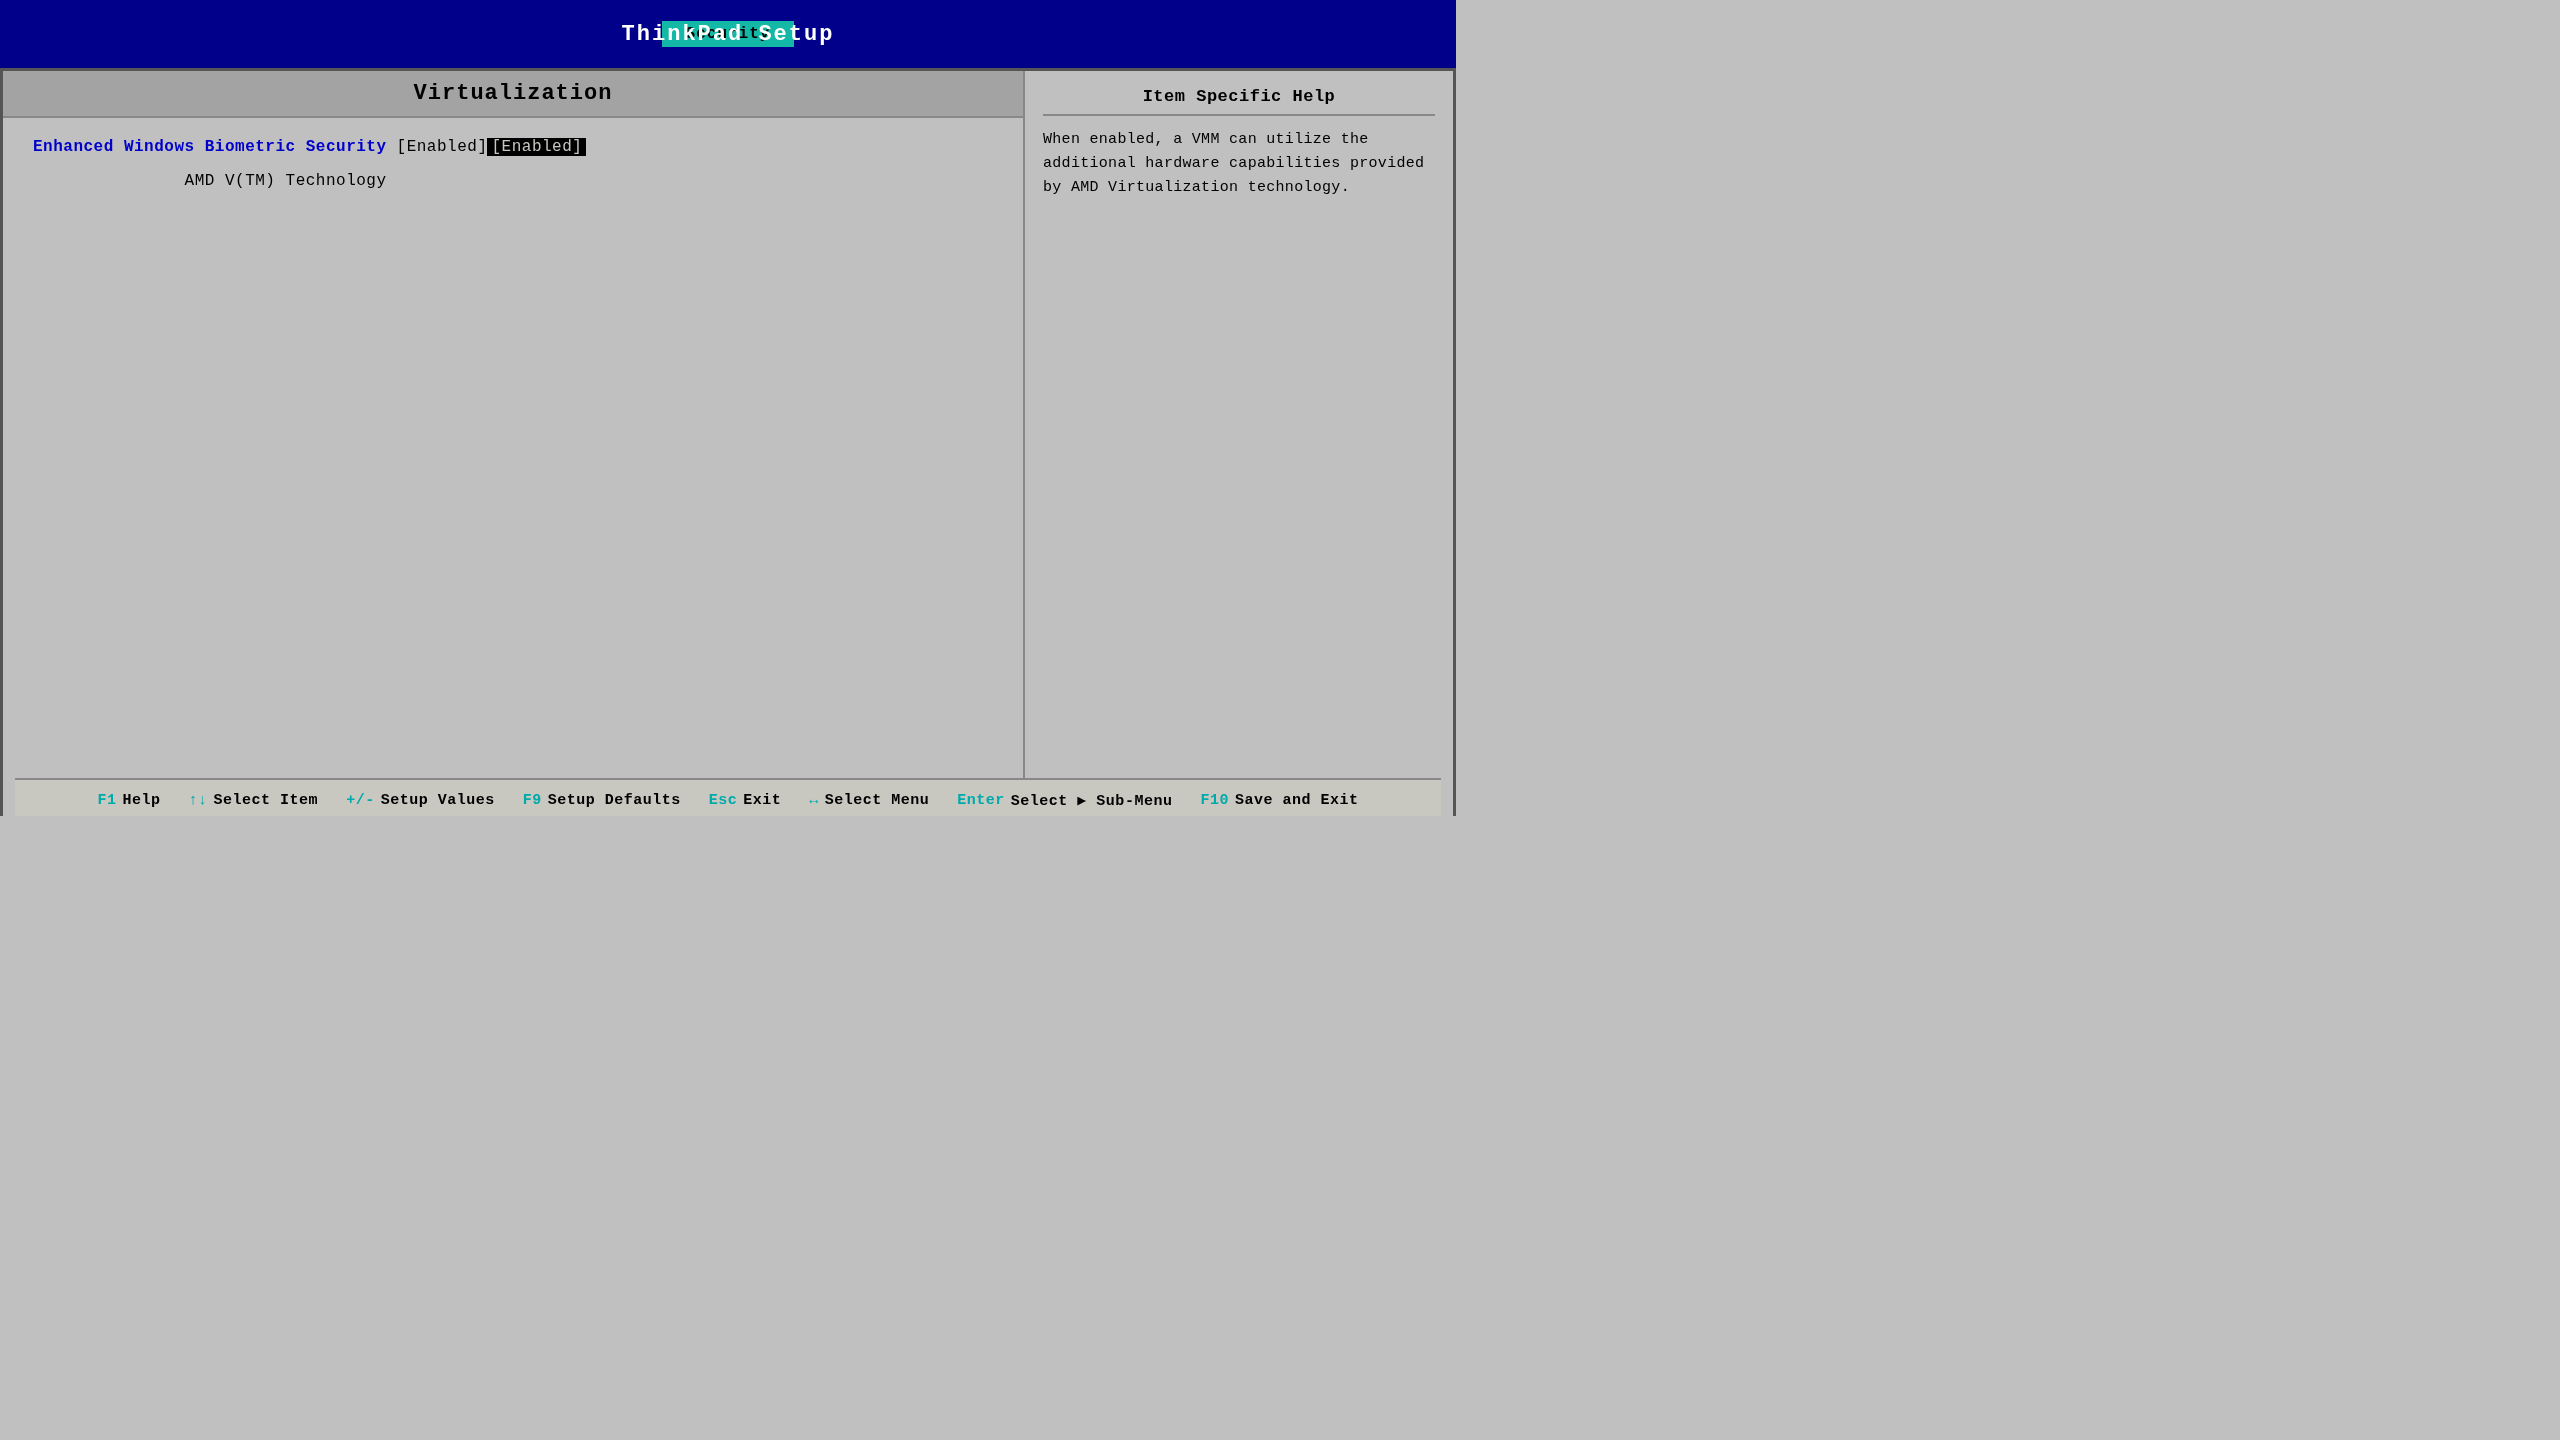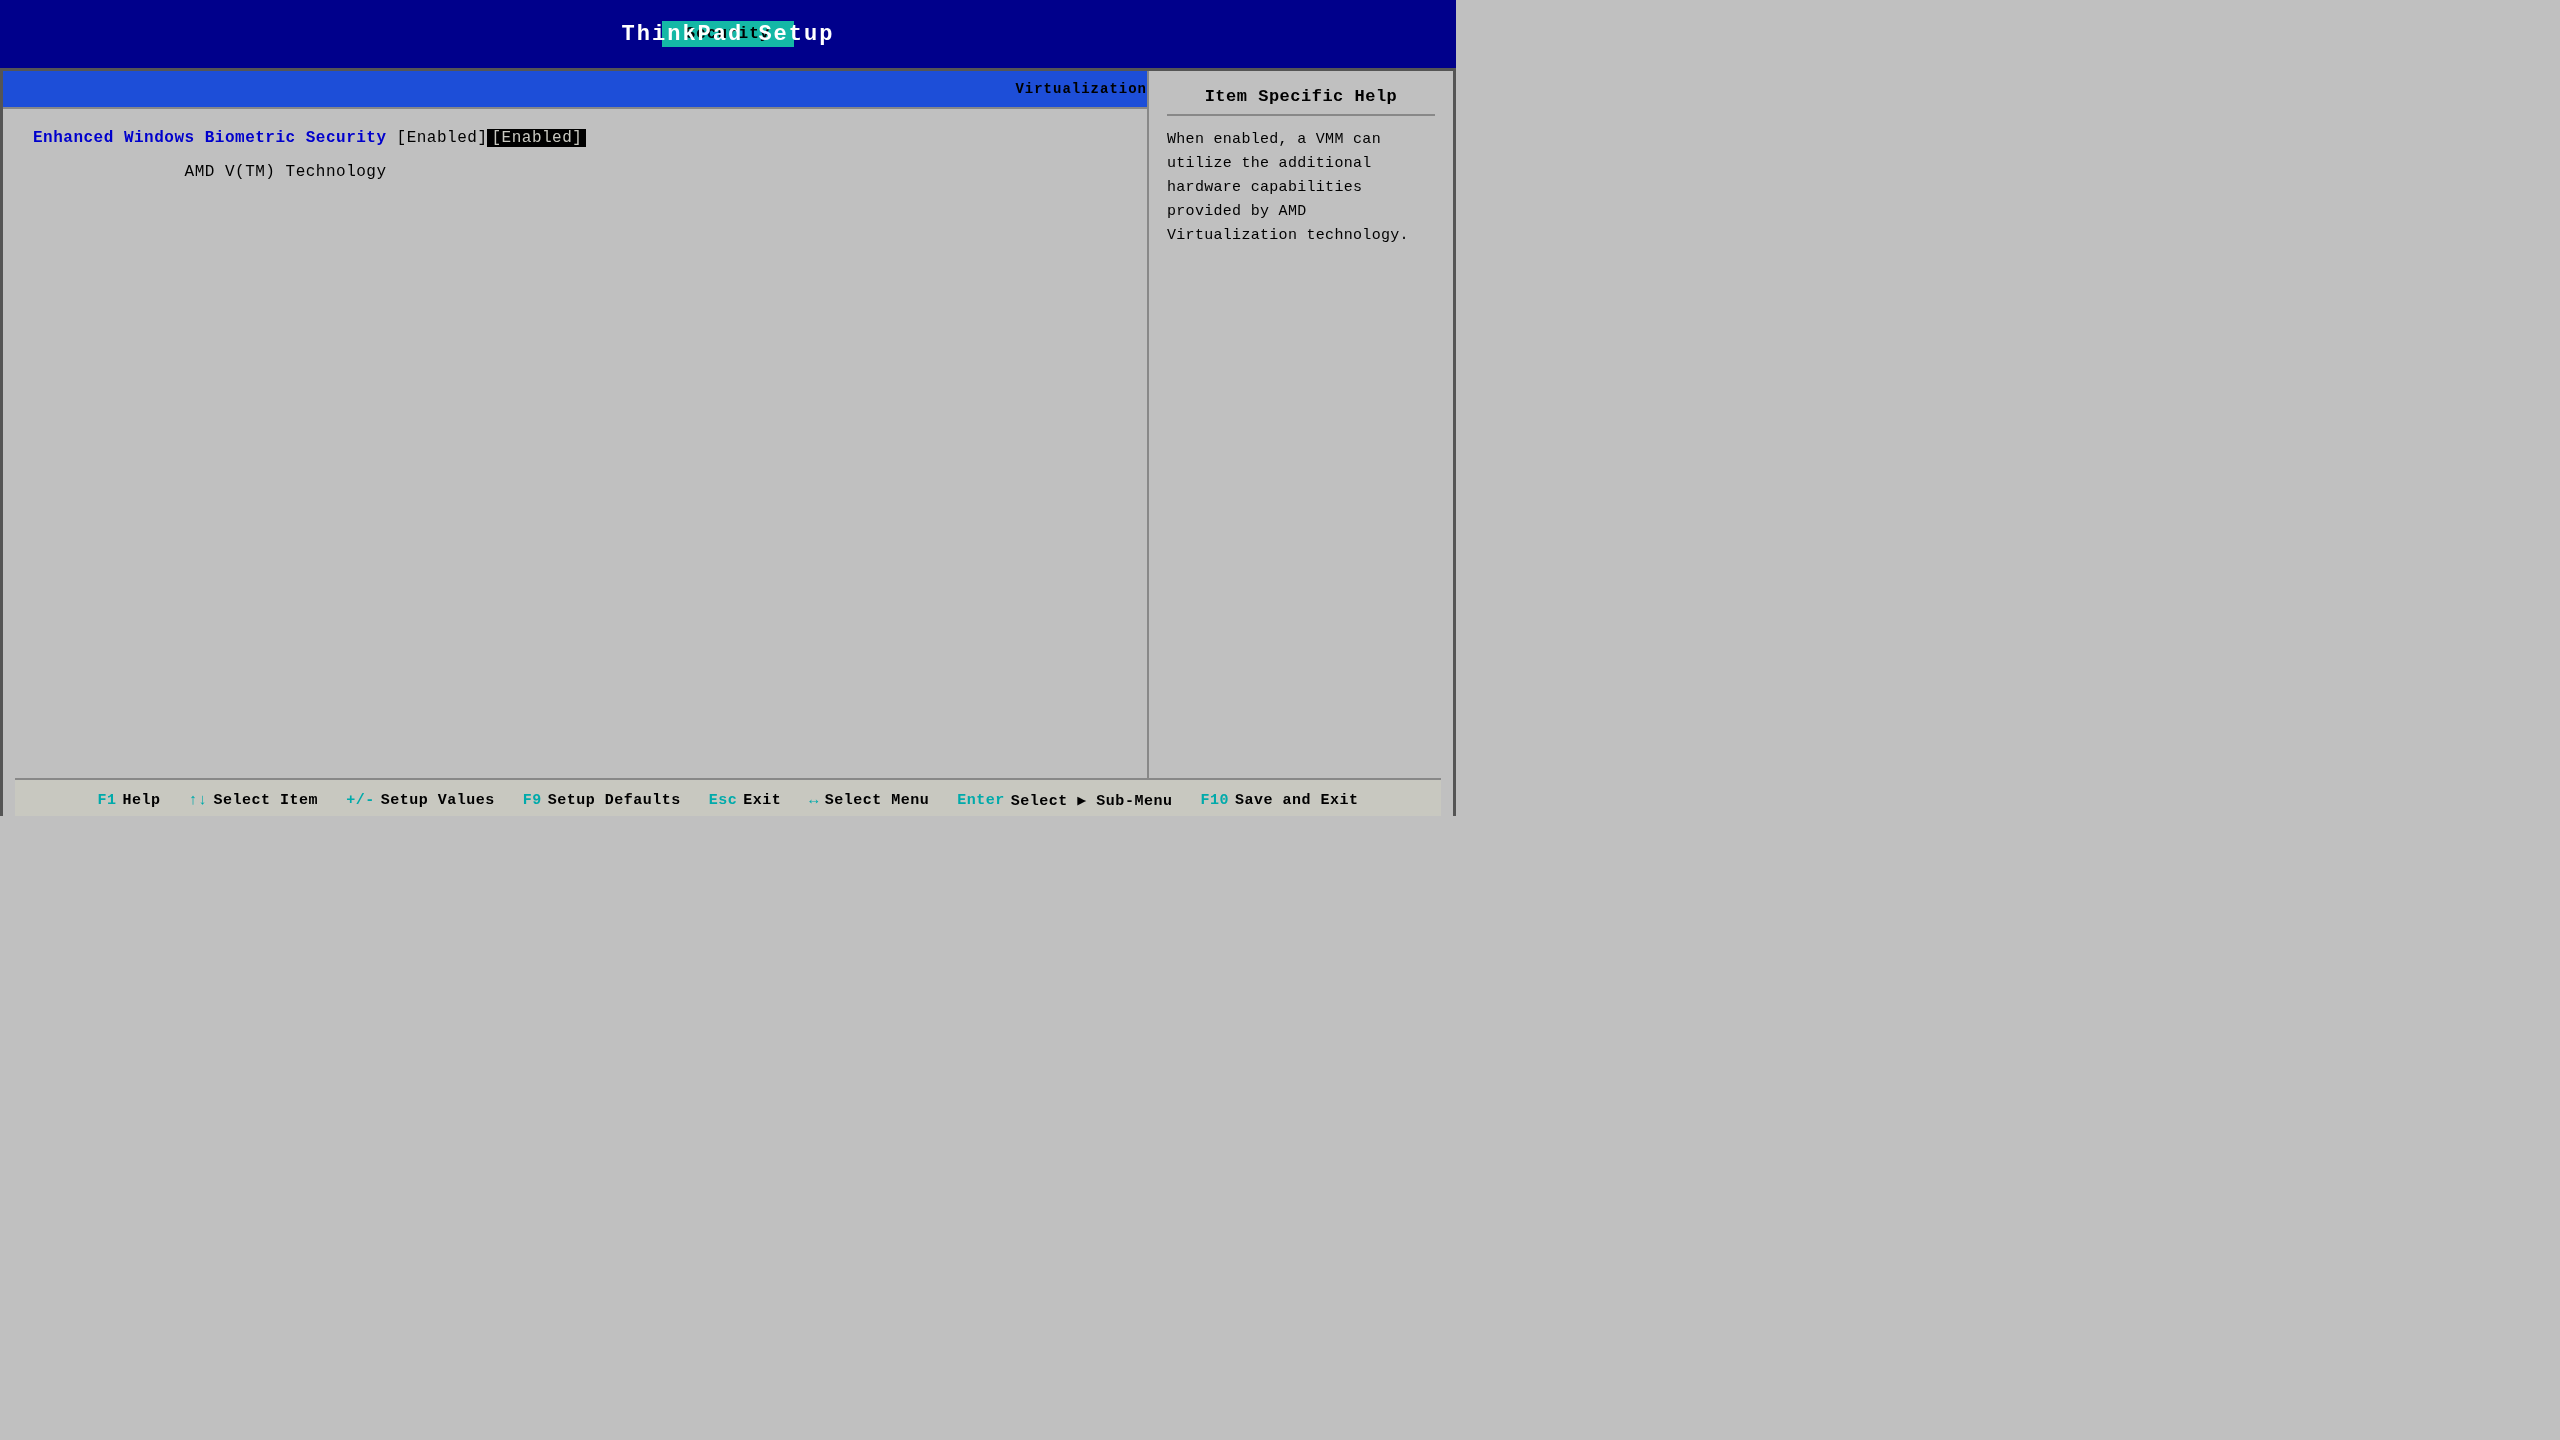--- a/index.html
+++ b/index.html
@@ -49,25 +49,25 @@
 
     
     .left-panel {
       flex: 1;
       border-right: 2px solid #888;
       display: flex;
       flex-direction: column;
     }
 
     .section-header {
-      background: #1d4ed8;
+      background: #a3a3a3;
       border-bottom: 2px solid #888;
       padding: 10px 0;
-      text-align: right;
-      font-size: 14px;
+      text-align: center;
+      font-size: 22px;
       font-weight: bold;
       color: #000;
       letter-spacing: 1px;
     }
 
     .section-content {
       padding: 20px 30px;
       flex: 1;
     }
 
@@ -117,21 +117,21 @@
     }
 
     .values-column {
       display: flex;
       flex-direction: row;
       margin-left: 10px;
     }
 
     
     .right-panel {
-      width: 304px;
+      width: 428px;
       padding: 16px 18px;
     }
 
     .help-header {
       border-bottom: 2px solid #888;
       padding-bottom: 8px;
       margin-bottom: 12px;
       font-size: 17px;
       font-weight: bold;
       color: #000;

